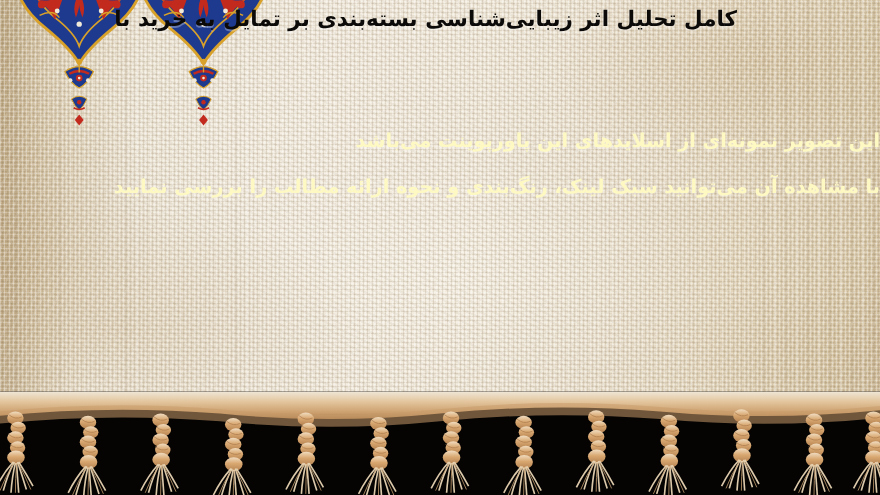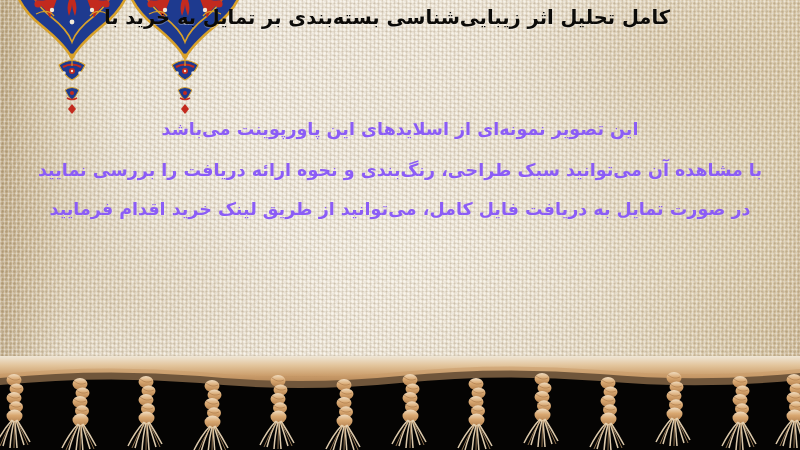--- a/index.html
+++ b/index.html
@@ -117,26 +117,27 @@
     white-space: nowrap;
   }
   .body-block {
     position: absolute;
     top: 110px;
     left: 0;
     width: 800px;
     text-align: center;
   }
   .body-line {
-    color: #8b5cf6;
+    color: #fef9c3;
     font-size: 17.5px;
     font-weight: bold;
     line-height: 39px;
     text-shadow: 0 1px 0 rgba(255,255,255,.28);
     white-space: nowrap;
+    text-align: right;
   }
   .body-line.l1 { margin-bottom: 2px; }
 </style>
 </head>
 <body>
 
 <div id="slide">
 
   <div class="bg-base"></div>
   <div class="bg-blotch"></div>
@@ -328,18 +329,17 @@
   </div>
 
   <div class="text-layer">
 
     <div class="title-block">
       <div class="title-line">کامل تحلیل اثر زیبایی‌شناسی بسته‌بندی بر تمایل به خرید با</div>
     </div>
 
     <div class="body-block">
       <div class="body-line l1">این تصویر نمونه‌ای از اسلایدهای این پاورپوینت می‌باشد</div>
-      <div class="body-line">با مشاهده آن می‌توانید سبک طراحی، رنگ‌بندی و نحوه ارائه دریافت را بررسی نمایید</div>
-      <div class="body-line">در صورت تمایل به دریافت فایل کامل، می‌توانید از طریق لینک خرید اقدام فرمایید</div>
+      <div class="body-line">با مشاهده آن می‌توانید سبک لینک، رنگ‌بندی و نحوه ارائه مطالب را بررسی نمایید</div>
     </div>
 
   </div>
 </div>
 
 </body></html>

